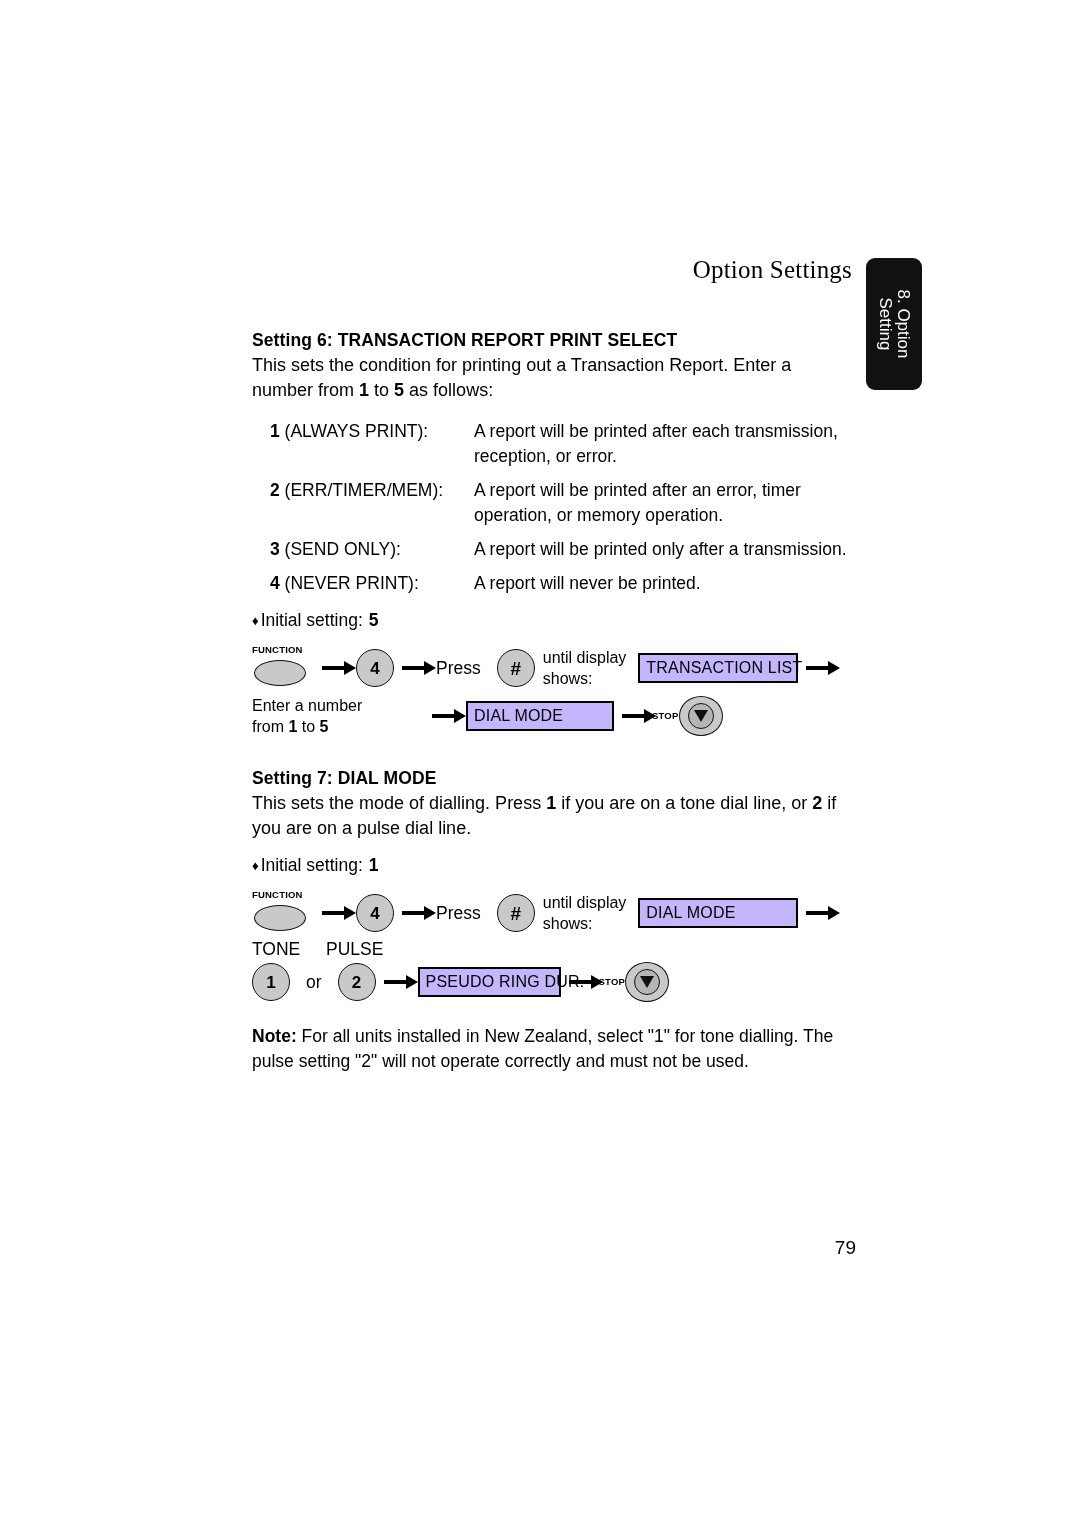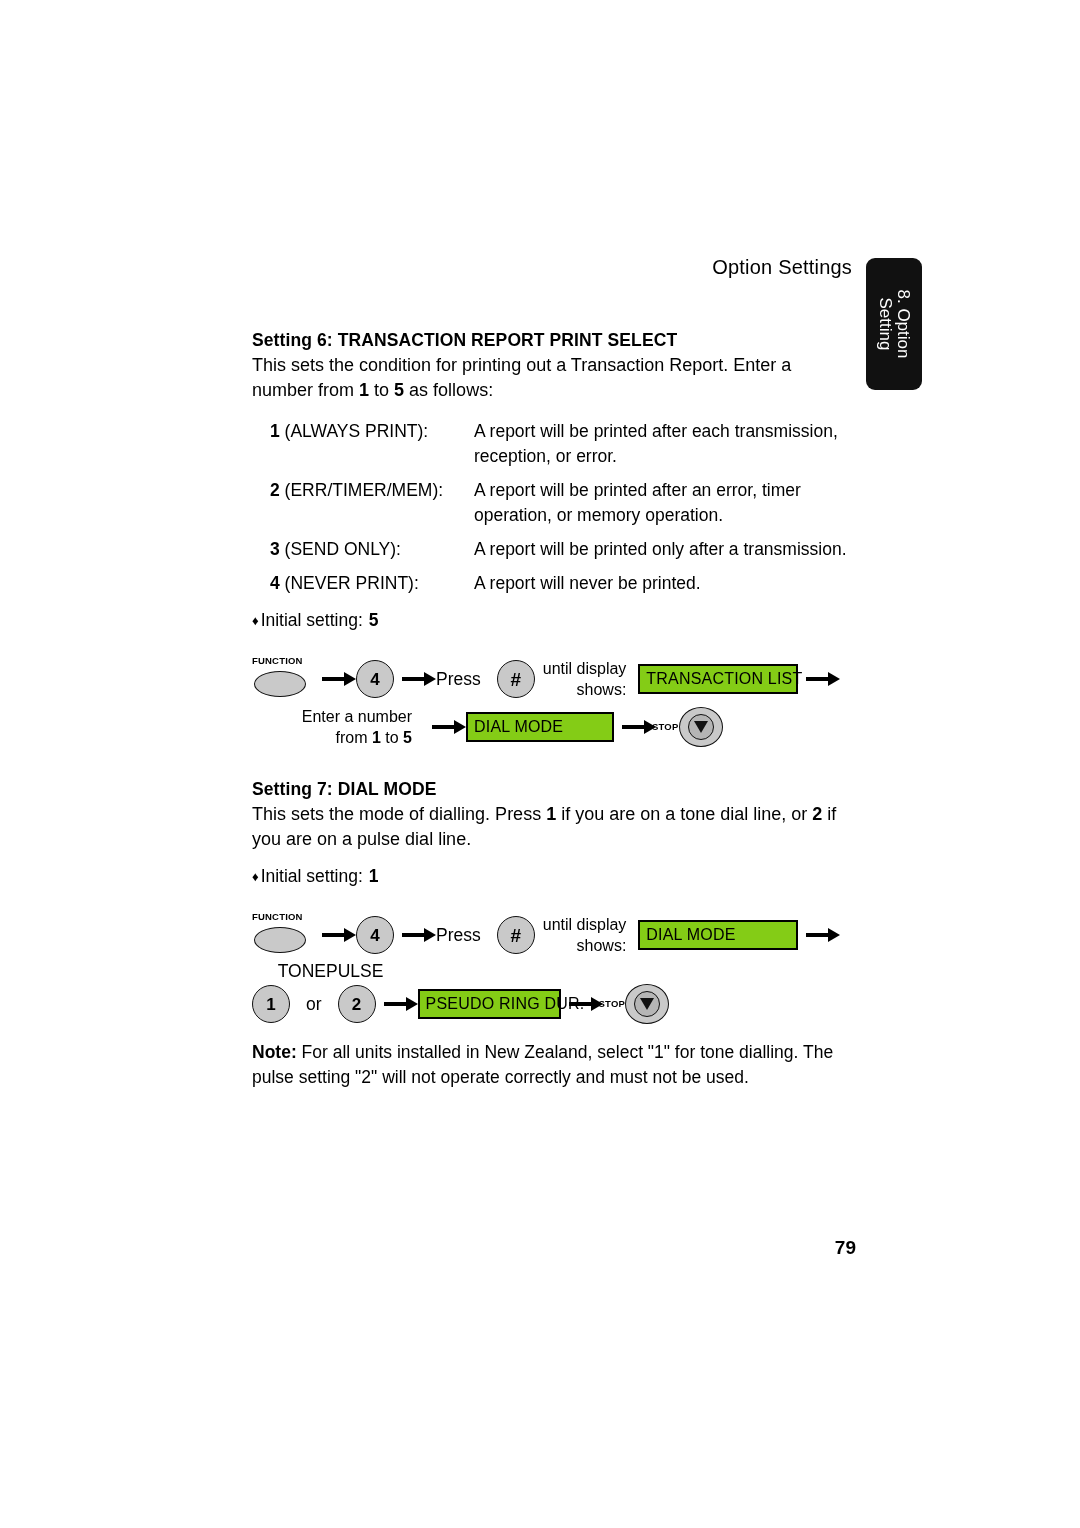--- a/index.html
+++ b/index.html
@@ -16,22 +16,23 @@
     overflow: hidden;
   }
 
   
   #page-header {
     position: absolute;
     left: 252px;
     top: 256px;
     width: 600px;
     text-align: right;
-    font-size: 20px;
+    font-size: 25px;
     letter-spacing: 0.2px;
+    font-family: Liberation Serif, serif;
   }
 
   
   #chapter-tab {
     position: absolute;
     left: 866px;
     top: 258px;
     width: 56px;
     height: 132px;
     background: #111111;
@@ -104,22 +105,21 @@
     font-size: 13px;
     line-height: 17px;
     position: relative;
     top: -1px;
   }
   .init-line .val { font-weight: bold; margin-left: 4px; }
 
   
   .proc {
     position: relative;
-    margin-top: 26px;
-    text-align: right;
+    margin-top: 15px;
   }
   .proc-row {
     display: flex;
     align-items: center;
     min-height: 44px;
   }
   .proc-row.r2 { margin-top: 4px; }
 
   .arrow {
     display: inline-block;
@@ -236,21 +236,21 @@
     white-space: nowrap;
   }
   .two-line {
     font-size: 16px;
     line-height: 21px;
   }
   .two-line b { font-weight: bold; }
 
   .lcd {
     border: 2.2px solid #000;
-    background: #84cc16;
+    background: #c4b5fd;
     height: 30px;
     display: flex;
     align-items: center;
     padding: 0 6px;
     box-sizing: border-box;
     font-size: 16px;
     letter-spacing: 0.2px;
     white-space: nowrap;
   }
   .lcd.w-trans { width: 160px; }
@@ -267,33 +267,33 @@
     display: flex;
     font-size: 17.5px;
     margin-top: 4px;
   }
   .tp-labels .t1 { width: 74px; flex: 0 0 74px; }
   .tp-labels .t2 { }
 
   .note-par {
     font-size: 17.5px;
     line-height: 25px;
-    margin-top: 14px;
+    margin-top: 20px;
   }
   .note-par b { font-weight: bold; }
 
   
   #page-number {
     position: absolute;
     left: 0;
     top: 1237px;
     width: 856px;
     text-align: right;
     font-size: 19px;
-    font-weight: bold;
+    font-weight: normal;
   }
 </style>
 </head>
 <body>
 
 <div id="page-header">
   <span>Option Settings</span>
 </div>
 
 <div id="chapter-tab">

